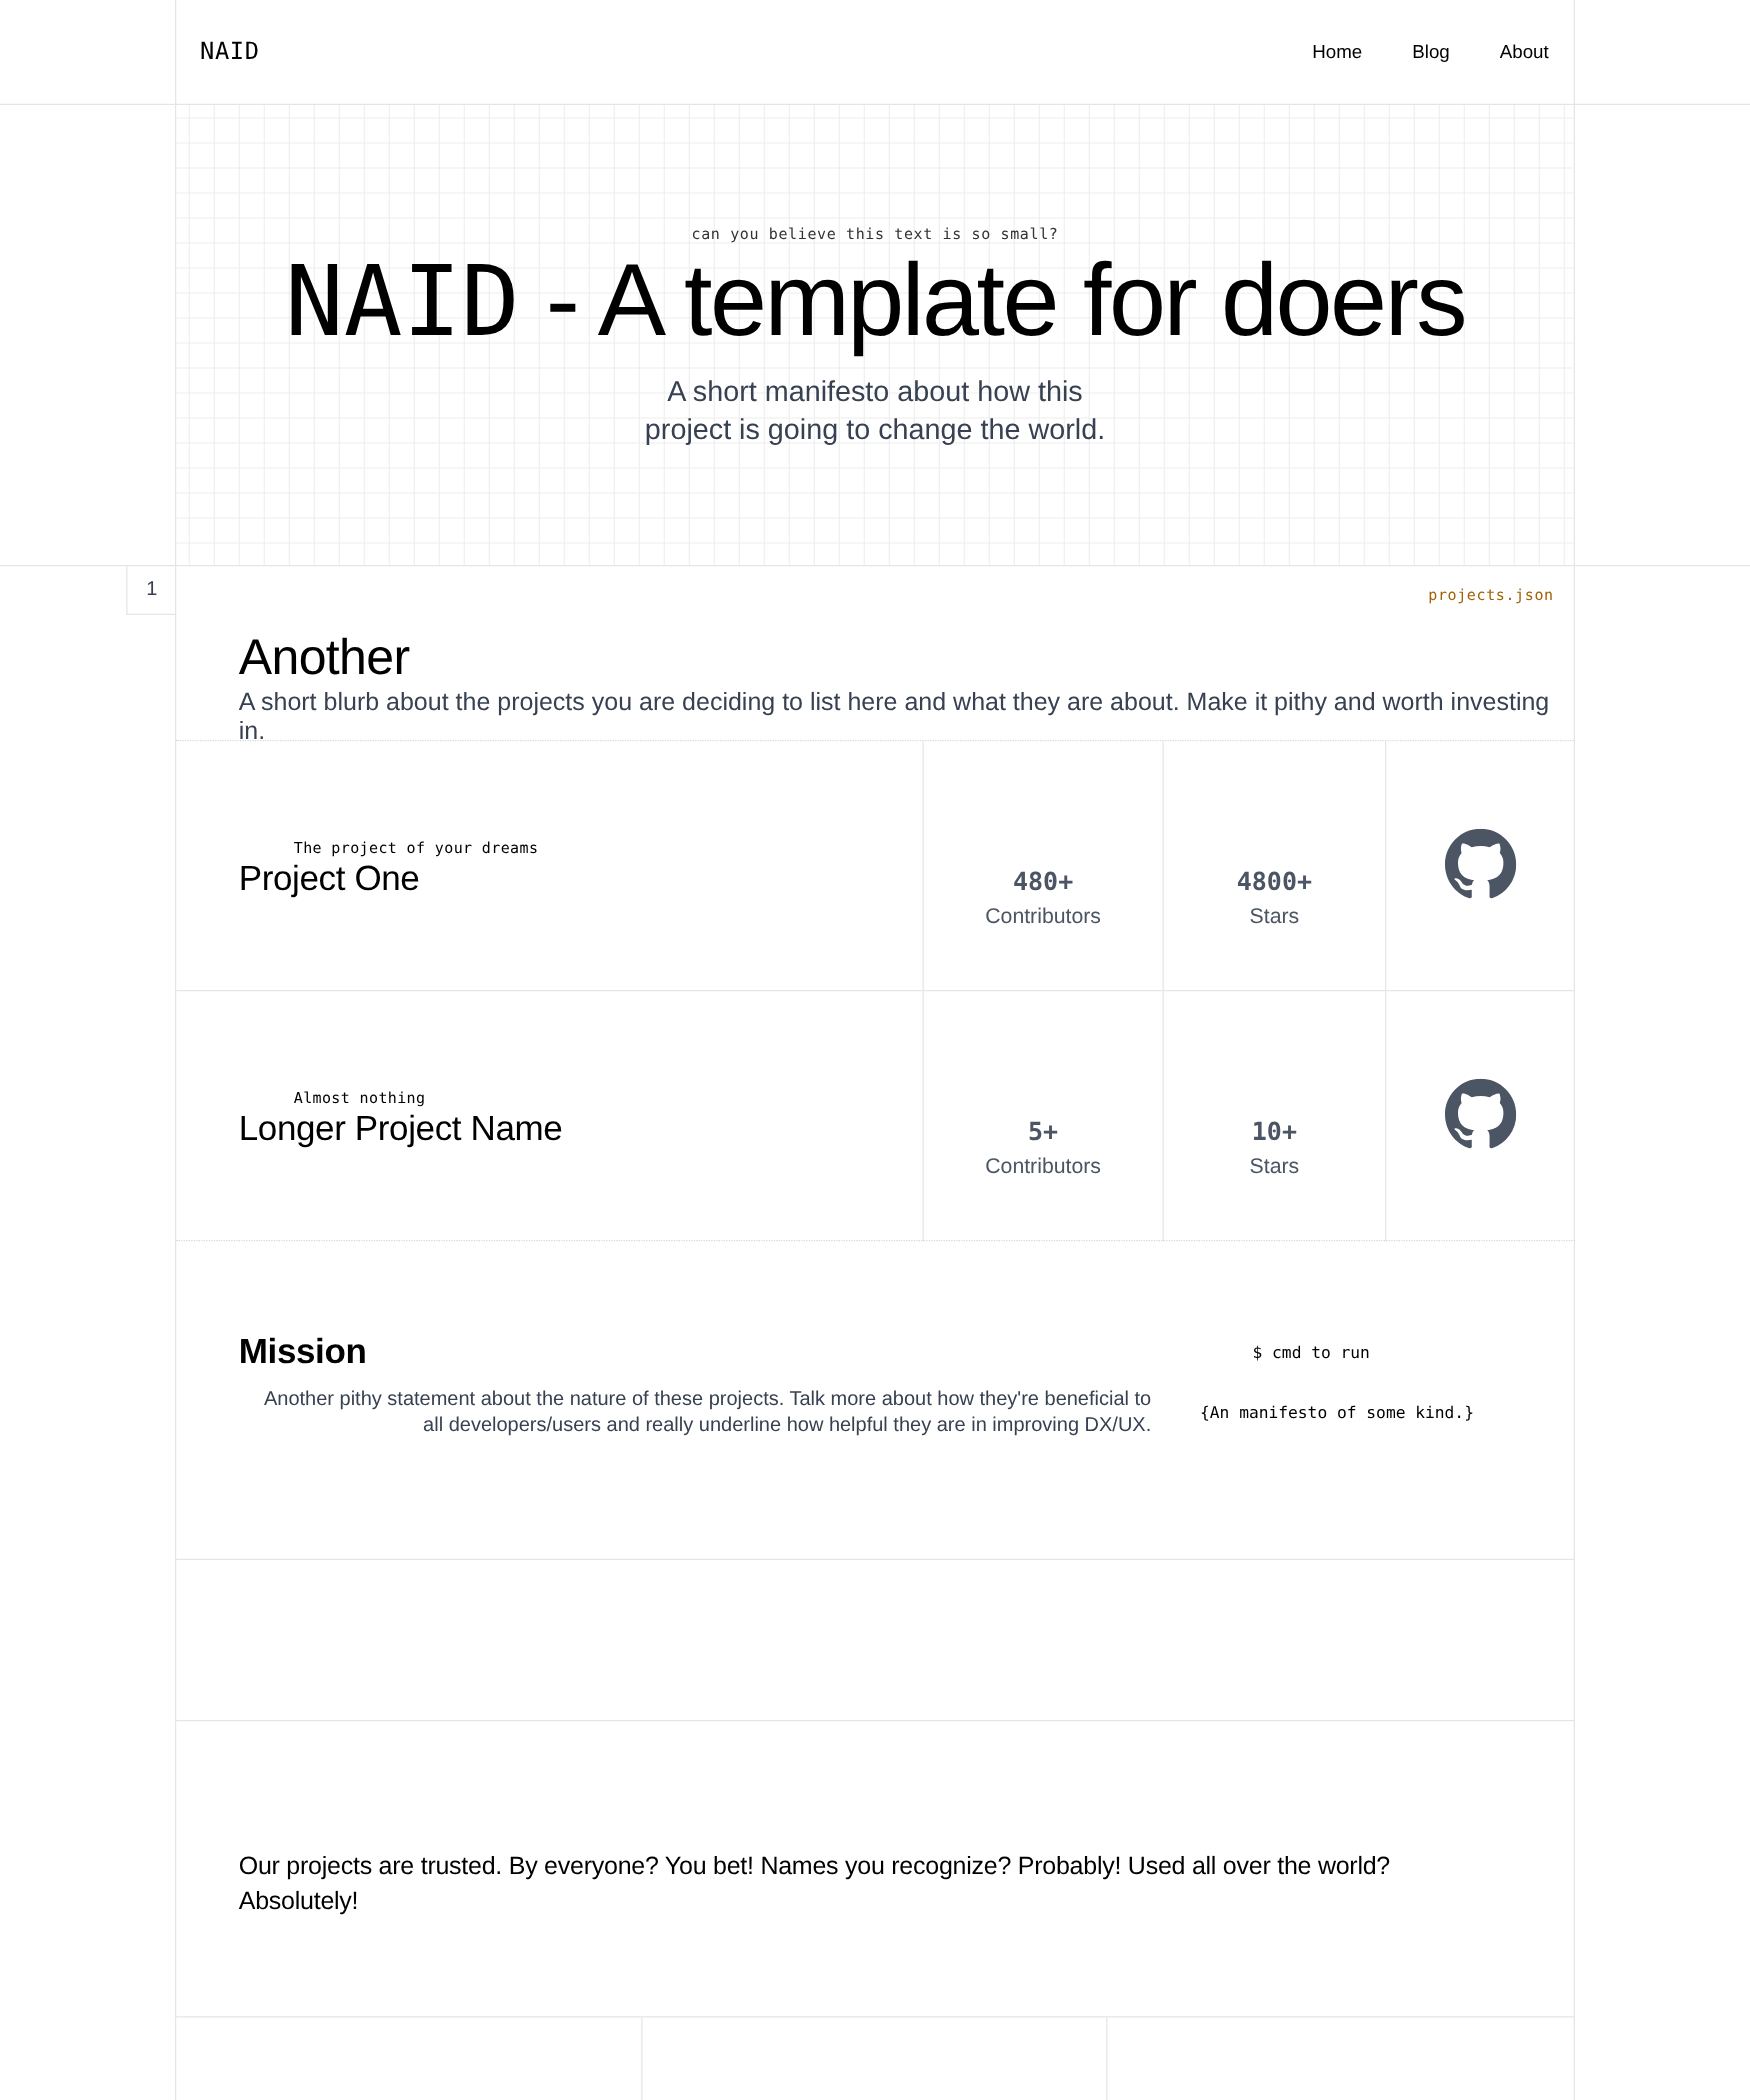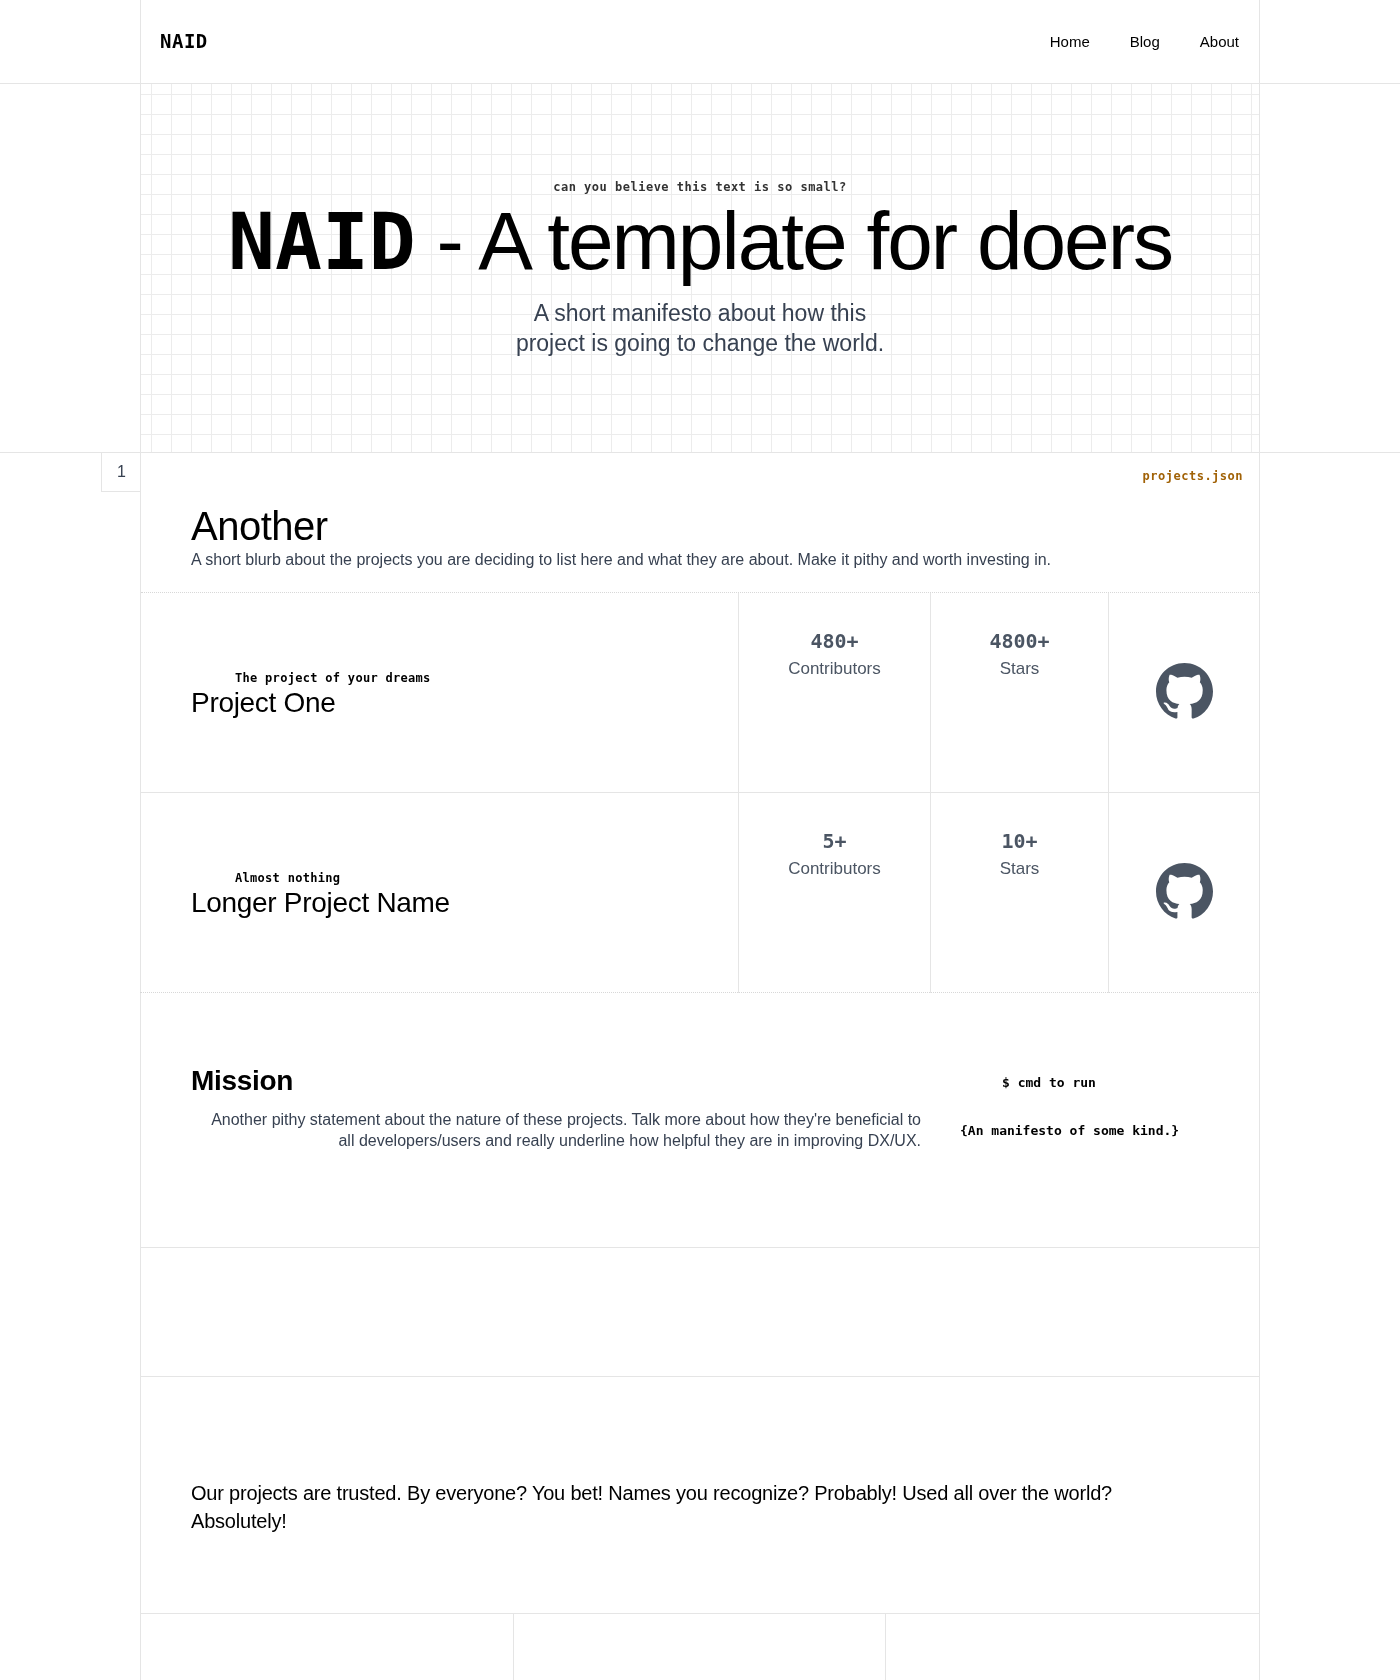--- a/index.html
+++ b/index.html
@@ -1,18 +1,18 @@
 <!DOCTYPE html>
 <html><head>
 <meta charset="utf-8">
 <style>
   * { box-sizing: border-box; margin: 0; padding: 0; }
   html, body { width: 1400px; height: 1680px; overflow: hidden; background: #fff; }
   body { font-family: "Liberation Sans", sans-serif; color: #000; position: relative; }
-  .mono { font-family: "DejaVu Sans Mono", "Liberation Mono", monospace; font-weight: bold; }
+  .mono { font-family: "DejaVu Sans Mono", "Liberation Mono", monospace; }
 
   
   .header { position: absolute; left: 0; top: 0; width: 1400px; height: 84px; border-bottom: 1px solid #e5e5e5; }
   .header .inner { position: absolute; left: 140px; top: 0; width: 1120px; height: 84px; border-left: 1px solid #e5e5e5; border-right: 1px solid #e5e5e5; }
   .logo { position: absolute; left: 19px; top: 30px; font-size: 19px; letter-spacing: 0.5px; }
   .nav { position: absolute; right: 20px; top: 33px; display: flex; gap: 40px; font-size: 15px; }
   .nav a { color: #000; text-decoration: none; }
 
   
   .hero { position: absolute; left: 140px; top: 84px; width: 1120px; height: 368px;
@@ -29,28 +29,28 @@
   .hero-title .mono { letter-spacing: 0; font-size: 78px; }
   .hero-sub { position: absolute; left: 0; right: 0; top: 214px; font-size: 23px; line-height: 30px; color: #374151; }
 
   .hline { position: absolute; left: 0; width: 1400px; height: 1px; background: #e5e5e5; }
 
   
   .col { position: absolute; left: 140px; width: 1120px; border-left: 1px solid #e5e5e5; border-right: 1px solid #e5e5e5; }
   .section-num { position: absolute; left: 101px; top: 452px; width: 40px; height: 40px; border-left: 1px solid #e5e5e5; border-bottom: 1px solid #e5e5e5; font-size: 16px; color: #374151; text-align: center; line-height: 40px; }
   .file-label { position: absolute; right: 16px; top: 17px; font-size: 12px; color: #a16207; letter-spacing: 0.5px; }
   .proj-title { position: absolute; left: 50px; top: 52px; font-size: 40px; font-weight: 400; letter-spacing: -0.5px; }
-  .proj-blurb { position: absolute; left: 50px; top: 99px; font-size: 16px; color: #374151; }
+  .proj-blurb { position: absolute; left: 50px; top: 99px; font-size: 20px; color: #374151; }
 
   .row { position: absolute; left: 0; width: 1118px; height: 200px; border-top: 1px dotted #d8d8d8; }
   .row .name-cell { position: absolute; left: 50px; top: 78px; }
   .row .tag { font-size: 12px; color: #000000; letter-spacing: 0.3px; margin-left: 44px; }
   .row .pname { font-size: 28px; margin-top: 2px; letter-spacing: -0.3px; }
   .cell { position: absolute; top: 0; height: 200px; border-left: 1px solid #e5e5e5; text-align: center; }
-  .cell .num { font-size: 20px; font-weight: bold; color: #4b5563; margin-top: 36px; }
+  .cell .num { font-size: 20px; font-weight: bold; color: #4b5563; margin-top: 100px; }
   .cell .lbl { font-size: 17px; color: #4b5563; margin-top: 6px; }
   .gh { position: absolute; left: 50%; top: 70px; margin-left: -28px; width: 57px; height: 57px; }
 
   .mission-title { position: absolute; left: 50px; top: 72px; font-size: 28px; letter-spacing: -0.3px; }
   .mission-text { position: absolute; left: 50px; top: 116px; width: 730px; font-size: 16px; line-height: 21px; color: #374151; text-align: right; }
   .cmd { position: absolute; left: 861px; top: 82px; font-size: 13px; }
   .anim { position: absolute; left: 819px; top: 130px; font-size: 13px; }
 
   .trusted { position: absolute; left: 50px; top: 102px; width: 960px; font-size: 20px; line-height: 28px; letter-spacing: -0.2px; }
 </style>

